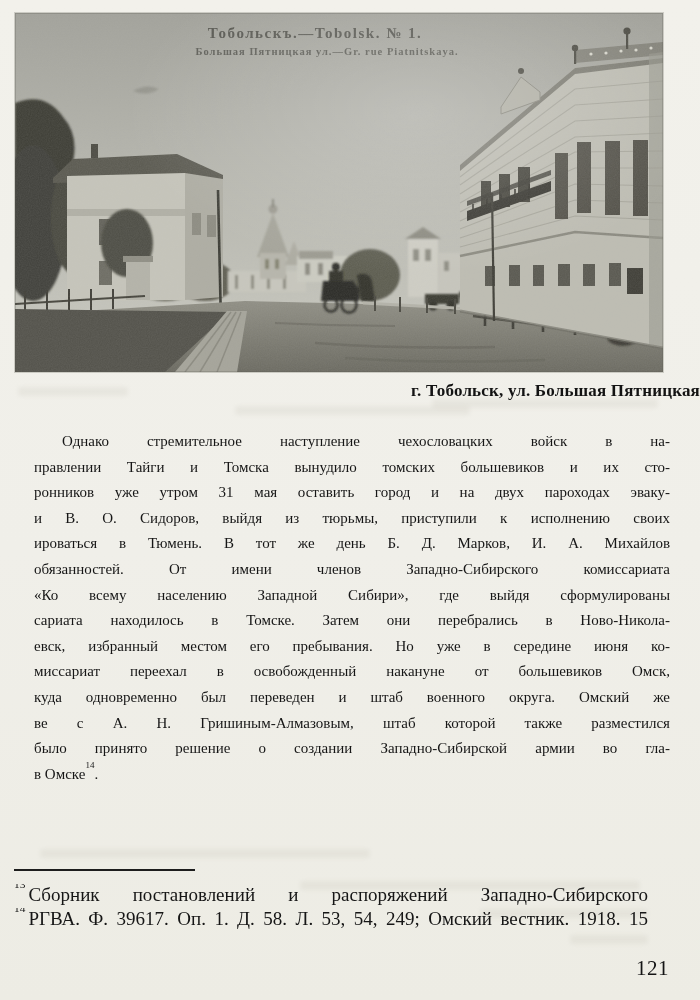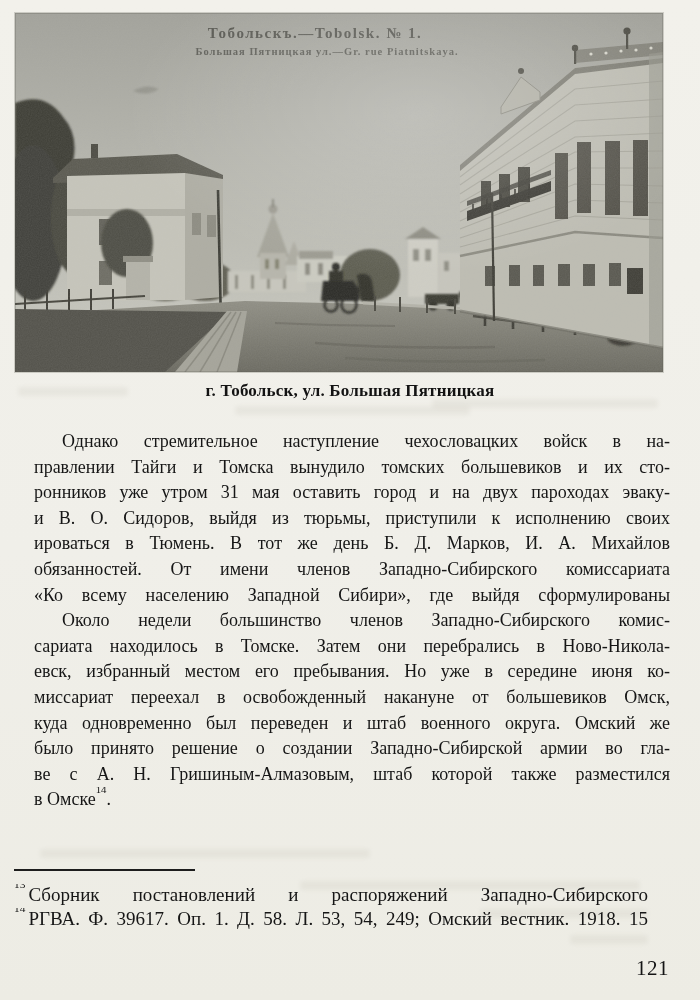--- a/index.html
+++ b/index.html
@@ -15,25 +15,25 @@
   .b3{left:235px;top:406px;width:235px;}
   .b4{left:40px;top:849px;width:330px;}
   .b5{left:300px;top:881px;width:340px;}
   .b6{left:480px;top:909px;width:168px;}
   .b7{left:570px;top:935px;width:78px;}
 
   .photo{position:absolute;left:15px;top:13px;width:648px;height:359px;margin:0;
     box-shadow:0 0 0 1px rgba(90,90,80,.25);}
   .photo svg{display:block;}
 
-  .caption{position:absolute;left:0;top:381px;width:700px;text-align:center;
+  .caption{position:absolute;left:0;top:381px;width:700px;text-align:right;
     font-size:17px;font-weight:700;letter-spacing:.2px;color:#131313;}
 
   .bodytext{position:absolute;left:34px;top:429px;width:636px;
-    font-size:18px;line-height:25.6px;}
+    font-size:15px;line-height:25.6px;}
   .tline{text-align:justify;height:25.6px;overflow:hidden;}
   .tline.just{text-align-last:justify;-moz-text-align-last:justify;}
   .tline.ind{text-indent:28px;}
   sup{font-size:.6em;line-height:0;position:relative;top:-.5em;}
 
   .fnrule{position:absolute;left:14px;top:869px;width:181px;height:2px;background:#1d1d1d;}
   .footnotes{position:absolute;left:14px;top:884px;width:634px;
     font-size:19px;line-height:22.4px;}
   .footnotes .tline{height:22.4px;}
   .footnote{margin:0 0 2px 0;}
@@ -283,27 +283,26 @@
       <div>
         <div class="tline just ind">Однако стремительное наступление чехословацких войск в на-</div>
         <div class="tline just">правлении Тайги и Томска вынудило томских большевиков и их сто-</div>
         <div class="tline just">ронников уже утром 31 мая оставить город и на двух пароходах эваку-</div>
         <div class="tline just">и В. О. Сидоров, выйдя из тюрьмы, приступили к исполнению своих</div>
         <div class="tline just">ироваться в Тюмень. В тот же день Б. Д. Марков, И. А. Михайлов</div>
         <div class="tline just">обязанностей. От имени членов Западно-Сибирского комиссариата</div>
         <div class="tline just">«Ко всему населению Западной Сибири», где выйдя сформулированы</div>
       </div>
       <div>
-        <div class="tline just ind">Около недели большинство членов Западно-Сибирского комис-</div>
         <div class="tline just">сариата находилось в Томске. Затем они перебрались в Ново-Никола-</div>
         <div class="tline just">евск, избранный местом его пребывания. Но уже в середине июня ко-</div>
         <div class="tline just">миссариат переехал в освобожденный накануне от большевиков Омск,</div>
         <div class="tline just">куда одновременно был переведен и штаб военного округа. Омский же</div>
+        <div class="tline just">ве с А. Н. Гришиным-Алмазовым, штаб которой также разместился</div>
         <div class="tline just">было принято решение о создании Западно-Сибирской армии во гла-</div>
-        <div class="tline just">ве с А. Н. Гришиным-Алмазовым, штаб которой также разместился</div>
         <div class="tline">в Омске<sup>14</sup>.</div>
       </div>
     </main>
 
   <div class="fnrule"></div>
 
   <section class="footnotes" id="footnote-container">
       <div class="footnote">
         <div class="tline just"><sup>13</sup>Сборник постановлений и распоряжений Западно-Сибирского комиссариата</div>
       </div>

